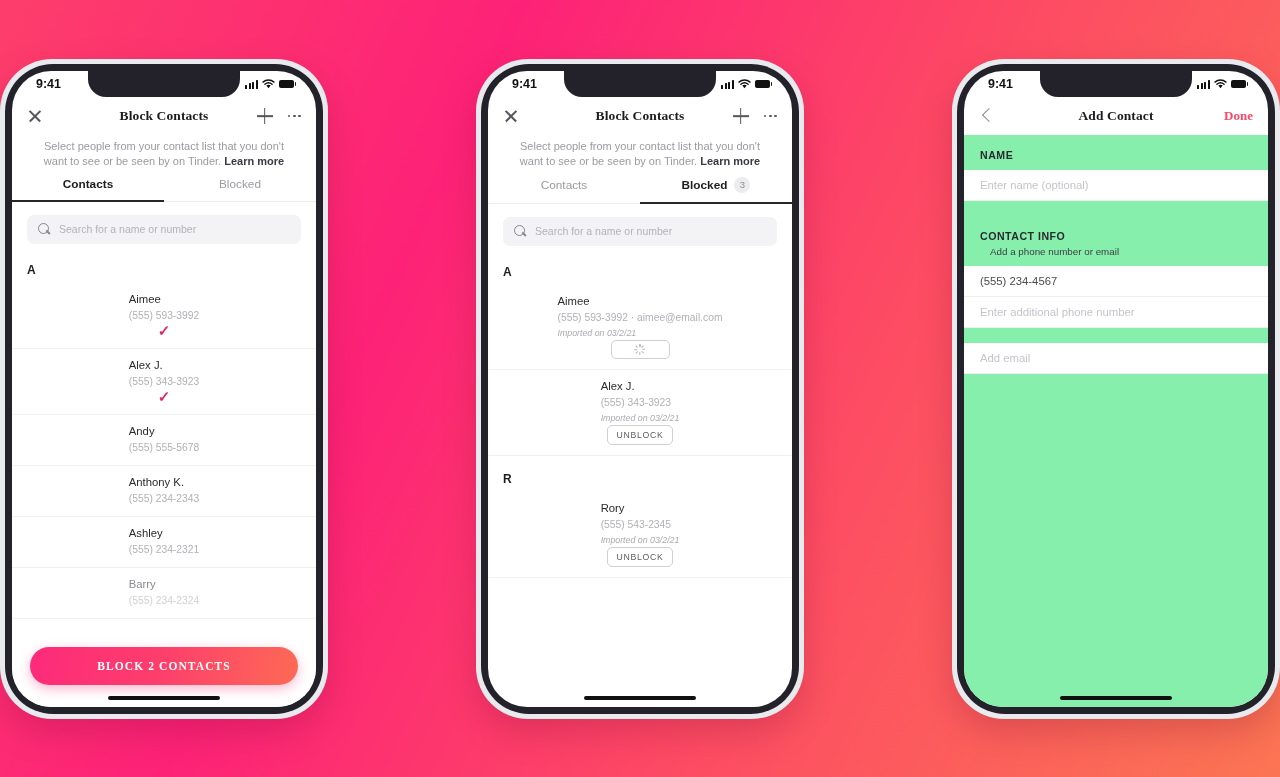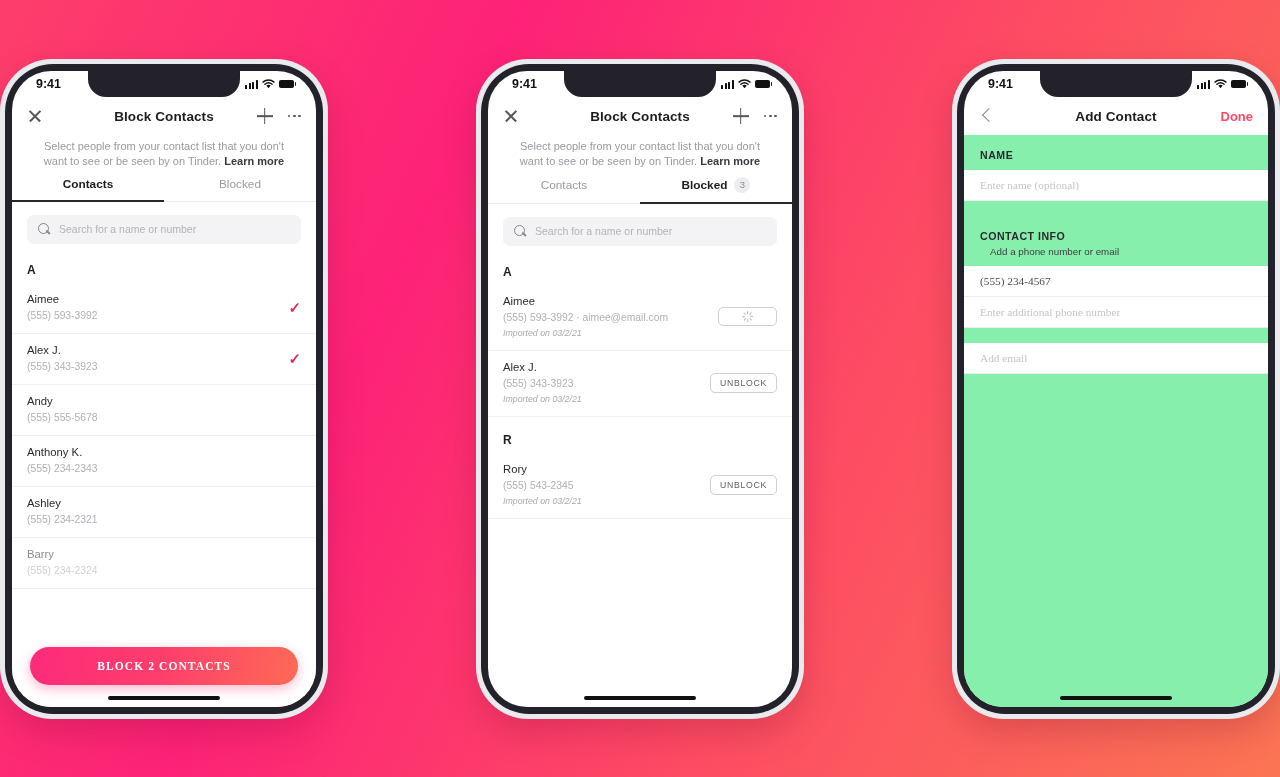--- a/index.html
+++ b/index.html
@@ -43,21 +43,21 @@
   .bars i:nth-child(1){height:3.5px}.bars i:nth-child(2){height:5.2px}
   .bars i:nth-child(3){height:7px}.bars i:nth-child(4){height:9px}
   .batt { width:15px; height:8px; border-radius:2px; background:#111; position:relative; }
   .batt:after{content:"";position:absolute;right:-2.4px;top:2.3px;width:1.6px;height:3.4px;background:#111;border-radius:0 1px 1px 0;}
   .home-ind {
     position:absolute; bottom:7px; left:50%; transform:translateX(-50%);
     width:112px; height:4px; border-radius:3px; background:#111; z-index:9;
   }
 
   
-  .navbar { display:flex; align-items:center; height:37px; padding:4px 15px; position:relative; }
+  .navbar { display:flex; align-items:center; height:37px; padding:4px 15px; position:relative;font-family:Liberation Serif, serif; }
   .nav-title {
     position:absolute; left:0; right:0; text-align:center;
     font-size:13.5px; font-weight:bold; color:#1d1d21; letter-spacing:.1px;
   }
   .nav-left, .nav-right { display:flex; align-items:center; gap:15px; z-index:2; }
   .nav-right { margin-left:auto; }
   .ico { color:#5a5a62; display:inline-flex; align-items:center; justify-content:center; cursor:pointer; }
   .ico-x { width:15px; height:15px; position:relative; }
   .ico-x:before,.ico-x:after{content:"";position:absolute;left:50%;top:50%;width:15px;height:1.6px;background:#55555d;}
   .ico-x:before{transform:translate(-50%,-50%) rotate(45deg);}
@@ -104,21 +104,21 @@
   .ico-search { width:12px; height:12px; position:relative; flex:0 0 auto; }
   .ico-search:before{content:"";position:absolute;left:0;top:0;width:9px;height:9px;border:1.6px solid #86868e;border-radius:50%;}
   .ico-search:after{content:"";position:absolute;right:0;bottom:0.4px;width:5px;height:1.6px;background:#86868e;transform:rotate(45deg);transform-origin:right;}
   .search-ph { font-size:10.5px; color:#b2b2ba; }
 
   
   .list { padding:0 0 0 0; }
   .sec-head { font-size:12px; font-weight:bold; color:#1d1d21; padding:16px 15px 6px; }
   .row {
     display:flex; align-items:center; padding:9px 15px 10px;
-    border-bottom:1px solid #f0f0f2; min-height:46px;
+    border-bottom:1px solid #f0f0f2; min-height:46px;flex-direction:column;
   }
   .row-main { flex:1; min-width:0; }
   .row-name { font-size:11.3px; color:#2a2a30; line-height:15px; }
   .row-sub { font-size:10.3px; color:#b0b0b8; line-height:15px; margin-top:1px; }
   .row-meta { font-size:8.8px; color:#a9a9b1; font-style:italic; line-height:14px; margin-top:1px; }
   .row.faded .row-name { color:#8a8a92; }
   .row.faded .row-sub { color:#d0d0d6; }
   .check { color:#E0295C; font-size:15px; font-weight:bold; line-height:1; }
   .unblock-btn {
     border:1px solid #cfcfd6; border-radius:5px;
@@ -149,21 +149,21 @@
     box-shadow:0 4px 12px rgba(253,50,110,.34); cursor:pointer;
   }
 
   
   .form-bg { background:#86efac; position:absolute; top:64px; bottom:0; left:0; right:0; }
   .form-sec-head { padding:14px 16px 9px; }
   .form-sec-title { font-size:10.6px; font-weight:bold; color:#2a2a30; letter-spacing:.5px; }
   .form-sec-desc { font-size:9.8px; color:#3d3d45; margin-top:4px;margin-left:10px; }
   .field {
     background:#fff; height:31px; display:flex; align-items:center; padding:0 16px;
-    border-bottom:1px solid #eeeef1; cursor:text;font-family:Liberation Serif, serif;
+    border-bottom:1px solid #eeeef1; cursor:text;
   }
   .field-val { font-size:11.3px; color:#4a4a52; }
   .field-ph { font-size:11.3px; color:#c4c4cc; }
   .gap { height:15px; }
 </style>
 </head>
 <body>
 
 <div class="stage">
 

